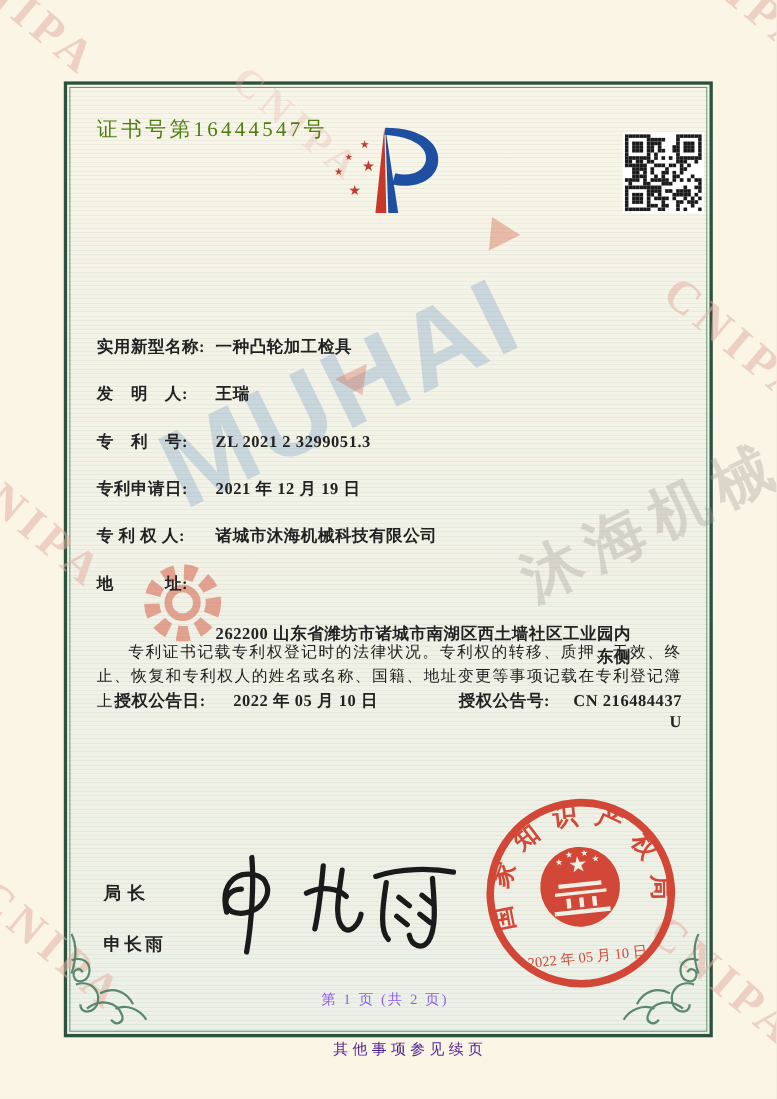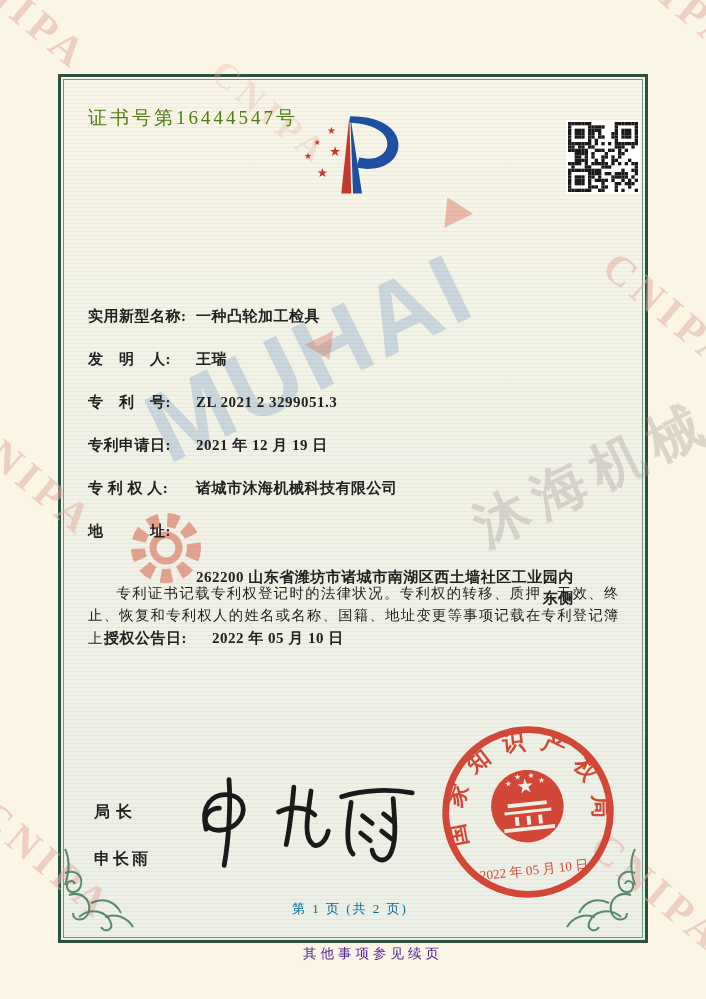--- a/index.html
+++ b/index.html
@@ -70,21 +70,21 @@
   .grant-row{display:flex;margin-bottom:0;}
   .grant-pair{display:flex;margin-left:16px;}
   .grant-pair.first{width:297px;flex:0 0 297px;}
   .body-text{position:absolute;left:30px;top:508px;width:531px;font-size:14.3px;line-height:22.4px;letter-spacing:0.6px;text-align:justify;color:#1d1d1d;}
   .body-text p{margin:0;text-indent:2em;}
   .signer{position:absolute;left:36px;top:728px;font-size:16px;font-weight:bold;color:#222;}
   .signer .s-title{letter-spacing:6px;display:block;}
   .signer .s-name{letter-spacing:3px;display:block;margin-top:26px;}
   .signature{position:absolute;left:126px;top:696px;}
   .seal{position:absolute;left:372px;top:640px;transform:rotate(-6deg);opacity:0.93;mix-blend-mode:multiply;}
-  .page-info{position:absolute;left:0;top:826px;width:100%;text-align:center;font-size:13px;letter-spacing:2px;color:#0369a1;}
+  .page-info{position:absolute;left:0;top:826px;width:100%;text-align:center;font-size:13px;letter-spacing:2px;color:#8b5cf6;}
   .flourish{position:absolute;bottom:4px;opacity:0.85;}
   .flourish.left{left:3px;}
   .flourish.right{right:3px;transform:scaleX(-1);}
   .footer-note{
     position:absolute;left:0;top:945px;width:100%;z-index:2;text-align:center;
     font-size:13.5px;letter-spacing:4px;color:#4c1d95;padding-left:20px;
   }
 </style>
 </head>
 <body>
@@ -396,20 +396,24 @@
       <div class="field-row" style="margin-bottom:20px;">
         <span class="flabel">地　　　址:</span>
         <span class="fvalue" style="line-height:21px;margin-top:45px;">262200 山东省潍坊市诸城市南湖区西土墙社区工业园内
 东侧</span>
       </div>
       <div class="field-row grant-row">
         <span class="grant-pair first">
           <span class="flabel">授权公告日:</span>
           <span class="fvalue">2022 年 05 月 10 日</span>
         </span>
+        <span class="grant-pair">
+          <span class="flabel" style="width:92px;flex:0 0 92px;">授权公告号:</span>
+          <span class="fvalue">CN 216484437 U</span>
+        </span>
       </div>
     </div>
 
     <div class="body-text">
       <p>专利证书记载专利权登记时的法律状况。专利权的转移、质押、无效、终止、恢复和专利权人的姓名或名称、国籍、地址变更等事项记载在专利登记簿上。</p>
     </div>
 
     <div class="signer">
       <span class="s-title">局长</span>
       <span class="s-name">申长雨</span>

